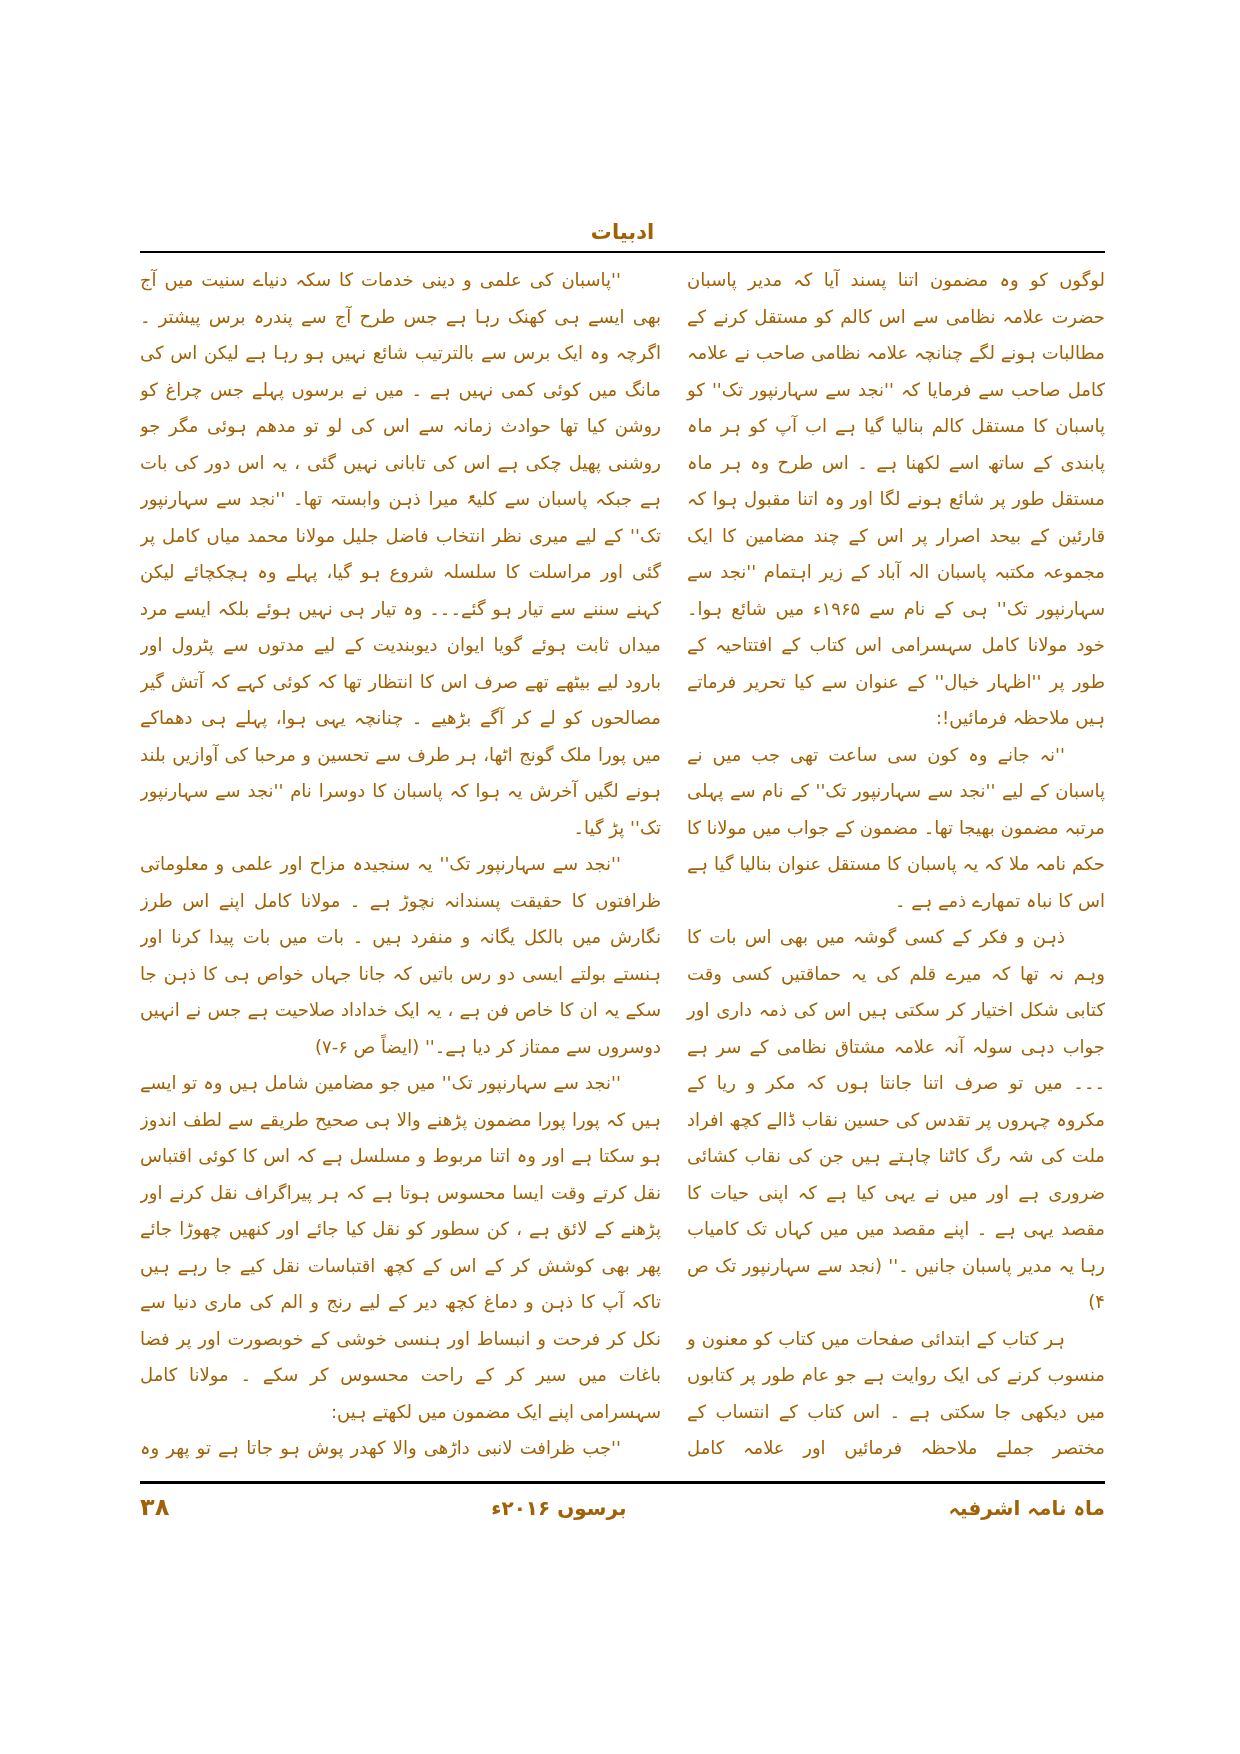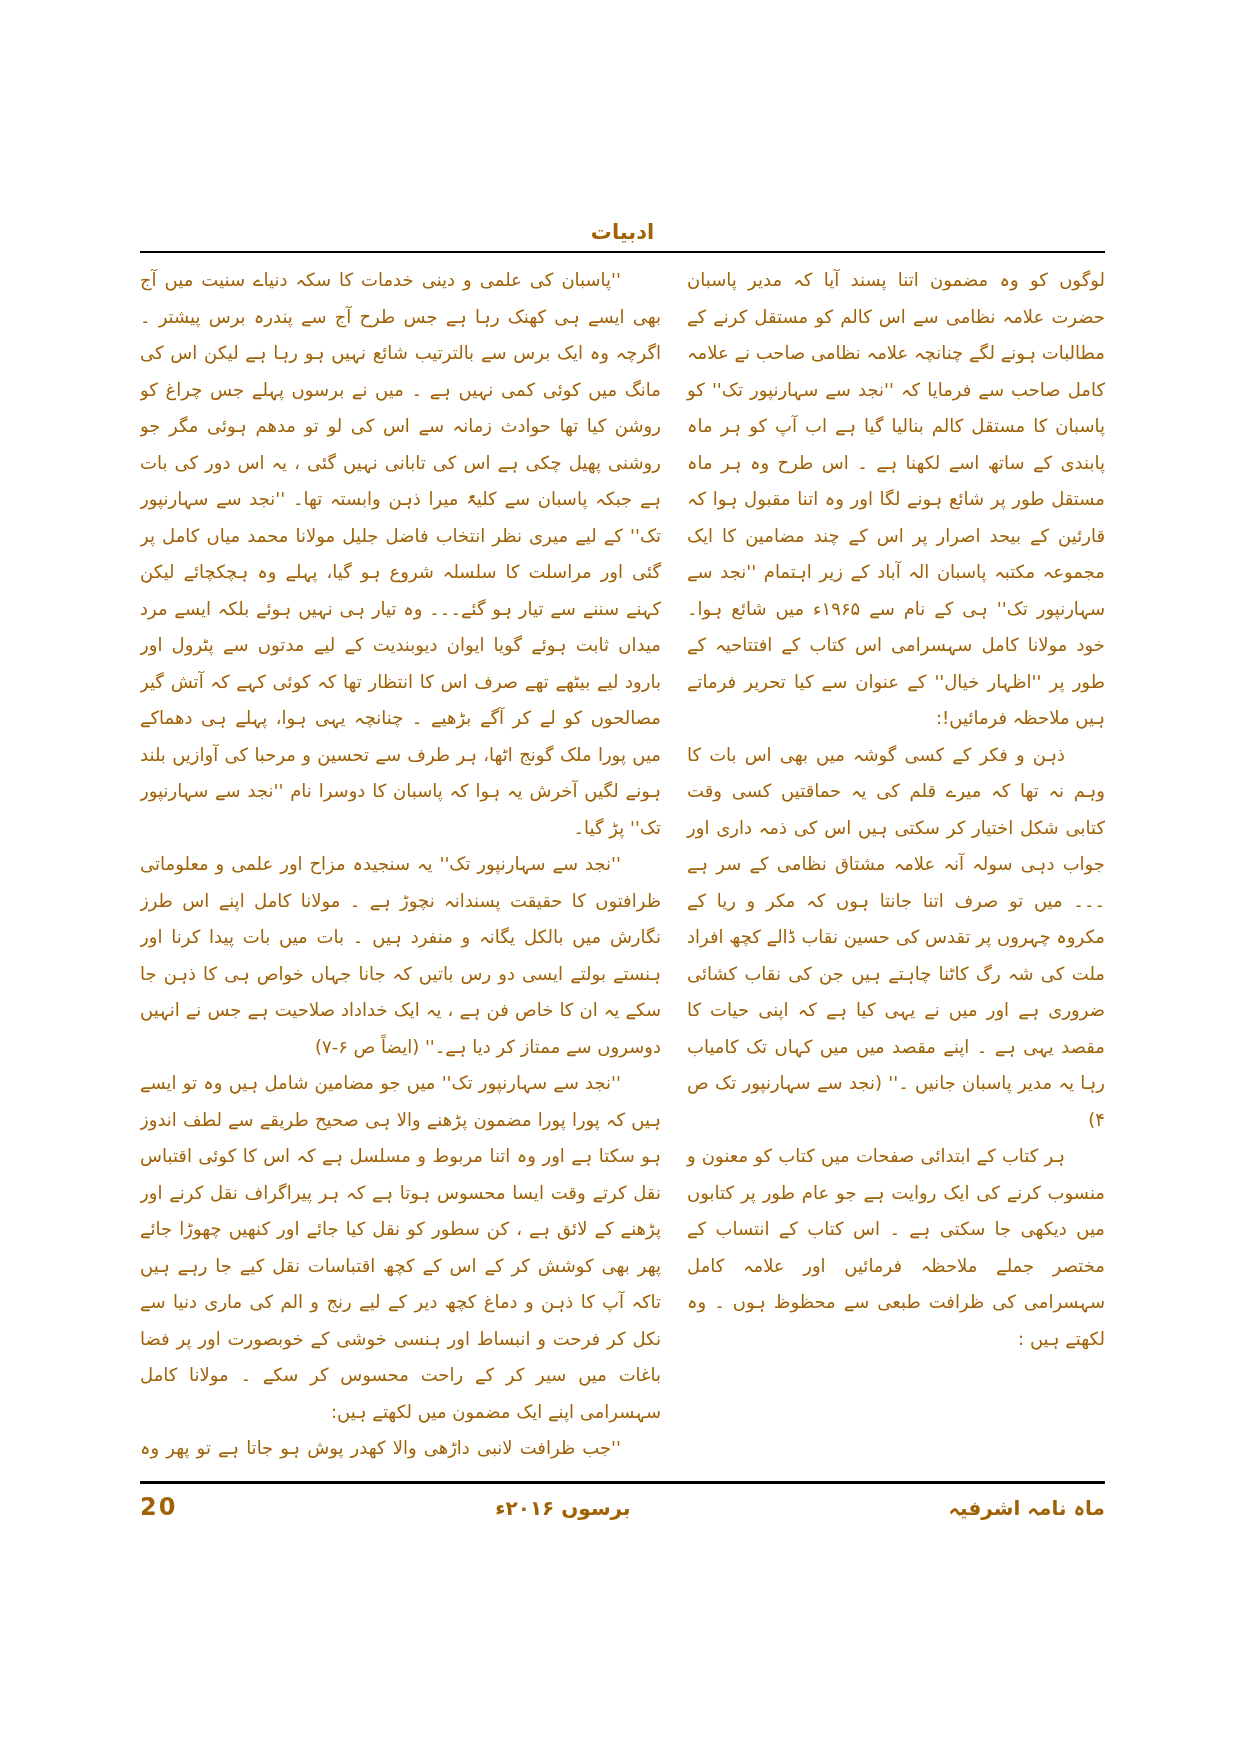--- a/index.html
+++ b/index.html
@@ -95,35 +95,36 @@
 
   <div class="header">
     <span class="header-title">ادبیات</span>
   </div>
   <div class="header-rule"></div>
 
   <div class="columns">
 
     <div class="col col-first">
       <p>لوگوں کو وہ مضمون اتنا پسند آیا کہ مدیر پاسبان حضرت علامہ نظامی سے اس کالم کو مستقل کرنے کے مطالبات ہونے لگے چنانچہ علامہ نظامی صاحب نے علامہ کامل صاحب سے فرمایا کہ ''نجد سے سہارنپور تک'' کو پاسبان کا مستقل کالم بنالیا گیا ہے اب آپ کو ہر ماہ پابندی کے ساتھ اسے لکھنا ہے ۔ اس طرح وہ ہر ماہ مستقل طور پر شائع ہونے لگا اور وہ اتنا مقبول ہوا کہ قارئین کے بیحد اصرار پر اس کے چند مضامین کا ایک مجموعہ مکتبہ پاسبان الہ آباد کے زیر اہتمام ''نجد سے سہارنپور تک'' ہی کے نام سے ۱۹۶۵ء میں شائع ہوا۔ خود مولانا کامل سہسرامی اس کتاب کے افتتاحیہ کے طور پر ''اظہار خیال'' کے عنوان سے کیا تحریر فرماتے ہیں ملاحظہ فرمائیں!:</p>
+      <p class="indent">''نہ جانے وہ کون سی ساعت تھی جب میں نے پاسبان کے لیے ''نجد سے سہارنپور تک'' کے نام سے پہلی مرتبہ مضمون بھیجا تھا۔ مضمون کے جواب میں مولانا کا حکم نامہ ملا کہ یہ پاسبان کا مستقل عنوان بنالیا گیا ہے اس کا نباہ تمھارے ذمے ہے ۔</p>
       <p class="indent">ذہن و فکر کے کسی گوشہ میں بھی اس بات کا وہم نہ تھا کہ میرے قلم کی یہ حماقتیں کسی وقت کتابی شکل اختیار کر سکتی ہیں اس کی ذمہ داری اور جواب دہی سولہ آنہ علامہ مشتاق نظامی کے سر ہے ۔۔۔ میں تو صرف اتنا جانتا ہوں کہ مکر و ریا کے مکروہ چہروں پر تقدس کی حسین نقاب ڈالے کچھ افراد ملت کی شہ رگ کاٹنا چاہتے ہیں جن کی نقاب کشائی ضروری ہے اور میں نے یہی کیا ہے کہ اپنی حیات کا مقصد یہی ہے ۔ اپنے مقصد میں میں کہاں تک کامیاب رہا یہ مدیر پاسبان جانیں ۔'' (نجد سے سہارنپور تک ص ۴)</p>
       <p class="indent">ہر کتاب کے ابتدائی صفحات میں کتاب کو معنون و منسوب کرنے کی ایک روایت ہے جو عام طور پر کتابوں میں دیکھی جا سکتی ہے ۔ اس کتاب کے انتساب کے مختصر جملے ملاحظہ فرمائیں اور علامہ کامل سہسرامی کی ظرافت طبعی سے محظوظ ہوں ۔ وہ لکھتے ہیں :</p>
 
     </div>
 
     <div class="col col-second">
       <p class="indent">''پاسبان کی علمی و دینی خدمات کا سکہ دنیاے سنیت میں آج بھی ایسے ہی کھنک رہا ہے جس طرح آج سے پندرہ برس پیشتر ۔ اگرچہ وہ ایک برس سے بالترتیب شائع نہیں ہو رہا ہے لیکن اس کی مانگ میں کوئی کمی نہیں ہے ۔ میں نے برسوں پہلے جس چراغ کو روشن کیا تھا حوادث زمانہ سے اس کی لو تو مدھم ہوئی مگر جو روشنی پھیل چکی ہے اس کی تابانی نہیں گئی ، یہ اس دور کی بات ہے جبکہ پاسبان سے کلیۃً میرا ذہن وابستہ تھا۔ ''نجد سے سہارنپور تک'' کے لیے میری نظر انتخاب فاضل جلیل مولانا محمد میاں کامل پر گئی اور مراسلت کا سلسلہ شروع ہو گیا، پہلے وہ ہچکچائے لیکن کہنے سننے سے تیار ہو گئے۔۔۔ وہ تیار ہی نہیں ہوئے بلکہ ایسے مرد میداں ثابت ہوئے گویا ایوان دیوبندیت کے لیے مدتوں سے پٹرول اور بارود لیے بیٹھے تھے صرف اس کا انتظار تھا کہ کوئی کہے کہ آتش گیر مصالحوں کو لے کر آگے بڑھیے ۔ چنانچہ یہی ہوا، پہلے ہی دھماکے میں پورا ملک گونج اٹھا، ہر طرف سے تحسین و مرحبا کی آوازیں بلند ہونے لگیں آخرش یہ ہوا کہ پاسبان کا دوسرا نام ''نجد سے سہارنپور تک'' پڑ گیا۔</p>
       <p class="indent">''نجد سے سہارنپور تک'' یہ سنجیدہ مزاح اور علمی و معلوماتی ظرافتوں کا حقیقت پسندانہ نچوڑ ہے ۔ مولانا کامل اپنے اس طرز نگارش میں بالکل یگانہ و منفرد ہیں ۔ بات میں بات پیدا کرنا اور ہنستے بولتے ایسی دو رس باتیں کہ جانا جہاں خواص ہی کا ذہن جا سکے یہ ان کا خاص فن ہے ، یہ ایک خداداد صلاحیت ہے جس نے انہیں دوسروں سے ممتاز کر دیا ہے۔'' (ایضاً ص ۶-۷)</p>
       <p class="indent">''نجد سے سہارنپور تک'' میں جو مضامین شامل ہیں وہ تو ایسے ہیں کہ پورا پورا مضمون پڑھنے والا ہی صحیح طریقے سے لطف اندوز ہو سکتا ہے اور وہ اتنا مربوط و مسلسل ہے کہ اس کا کوئی اقتباس نقل کرتے وقت ایسا محسوس ہوتا ہے کہ ہر پیراگراف نقل کرنے اور پڑھنے کے لائق ہے ، کن سطور کو نقل کیا جائے اور کنھیں چھوڑا جائے پھر بھی کوشش کر کے اس کے کچھ اقتباسات نقل کیے جا رہے ہیں تاکہ آپ کا ذہن و دماغ کچھ دیر کے لیے رنج و الم کی ماری دنیا سے نکل کر فرحت و انبساط اور ہنسی خوشی کے خوبصورت اور پر فضا باغات میں سیر کر کے راحت محسوس کر سکے ۔ مولانا کامل سہسرامی اپنے ایک مضمون میں لکھتے ہیں:</p>
       <p class="indent">''جب ظرافت لانبی داڑھی والا کھدر پوش ہو جاتا ہے تو پھر وہ نہ</p>
     </div>
 
   </div>
 
   <div class="footer-rule"></div>
 
   <div class="footer">
     <span>ماہ نامہ اشرفیہ</span>
     <span>برسوں ۲۰۱۶ء</span>
-    <span class="footer-page-number">20</span>
+    <span class="footer-page-number">۳۸</span>
   </div>
 
 </div>
 
 </body></html>

